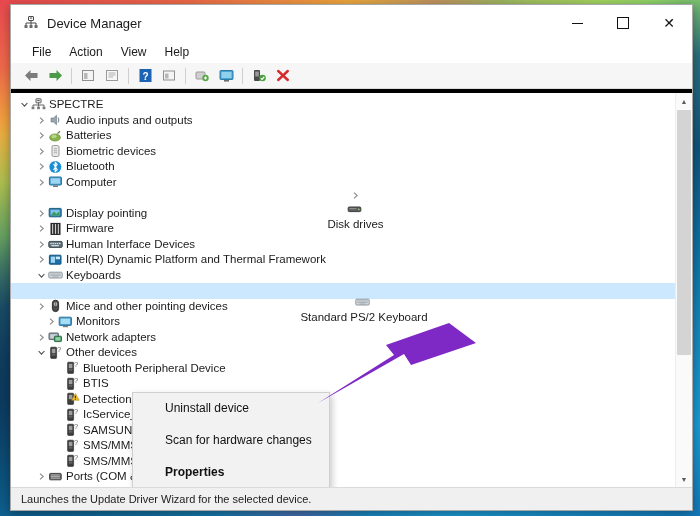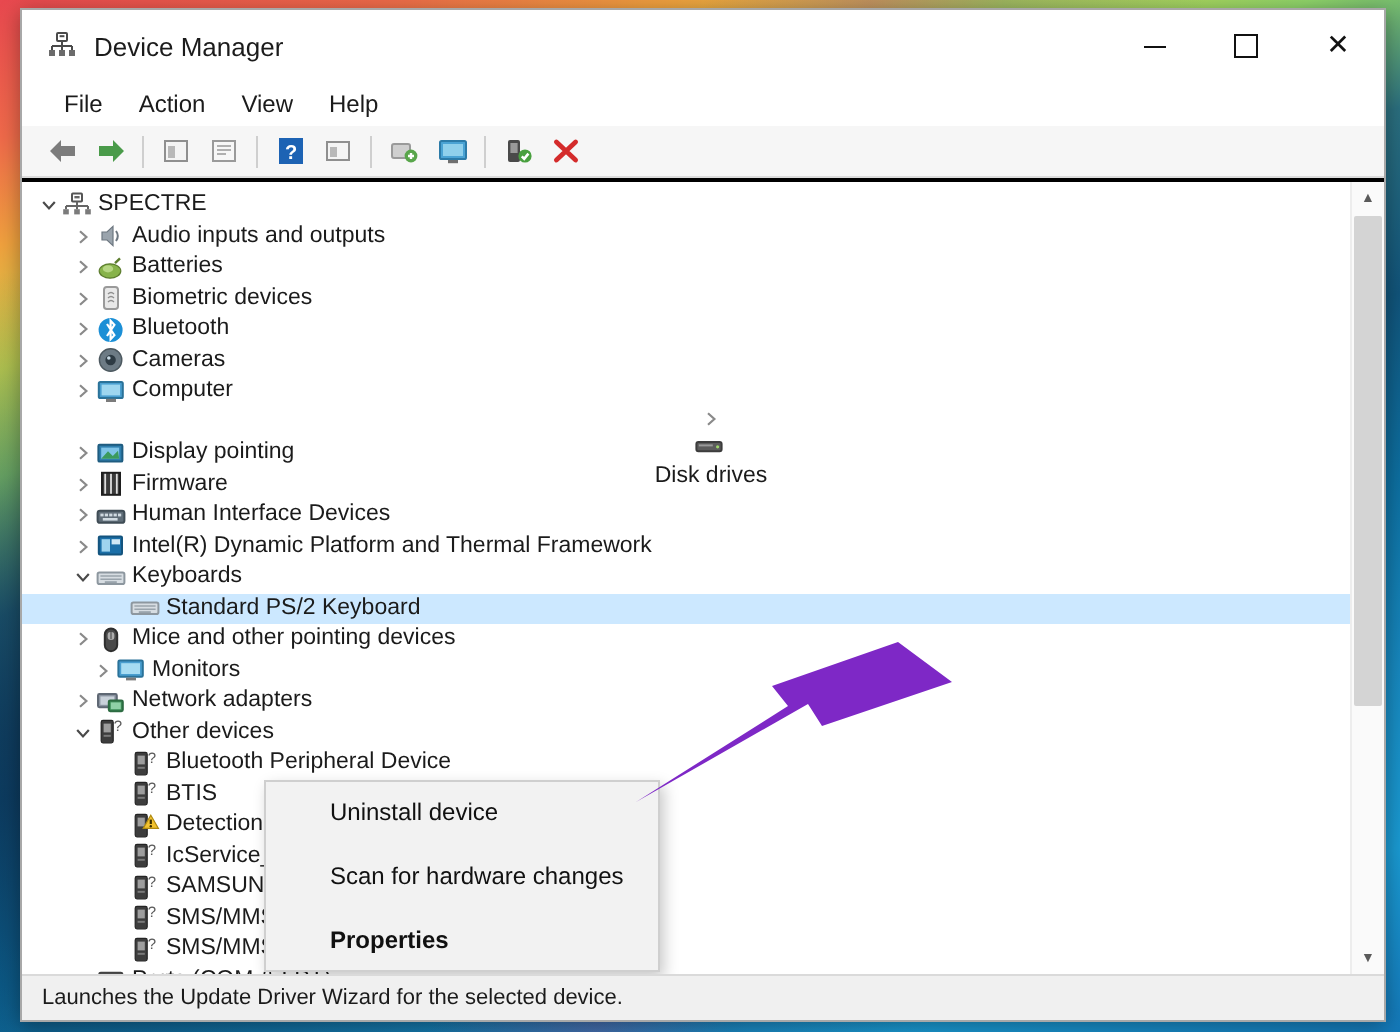--- a/index.html
+++ b/index.html
@@ -60,21 +60,21 @@
   }
   .tb-btn{
     width:24px;height:22px;display:flex;align-items:center;justify-content:center;
     cursor:default;position:relative;
   }
   .tb-sep{width:1px;height:16px;background:#cfcfcf;margin:0 4px;}
   
   .content{
     flex:1 1 auto;position:relative;background:#ffffff;
     display:flex;overflow:hidden;
-    border-top:2px solid #000000;
+    border-top:4px solid #000000;
   }
   .tree{
     flex:1 1 auto;position:relative;overflow:hidden;
     padding-top:4px;
   }
   .row{
     height:15.5px;display:flex;align-items:center;
     font-size:11.5px;color:#1b1b1b;white-space:nowrap;cursor:default;
     position:relative;
   }
@@ -313,35 +313,20 @@
           <span class="tlabel">Bluetooth</span>
         </div>
         <div class="row" style="padding-left: 25px;">
           <span class="chev">
             <svg width="9" height="9" viewBox="0 0 9 9">
               <path d="M3 1.6 L6.2 4.5 L3 7.4" stroke="#8a8a8a" stroke-width="1.1" fill="none"></path>
             </svg>
           </span>
           <span class="ticon">
             <svg width="15" height="14" viewBox="0 0 15 14">
-              <circle cx="7.3" cy="7" r="5.6" fill="#6d7b85" stroke="#4c585f" stroke-width="0.7"></circle>
-              <circle cx="7.3" cy="7" r="2.6" fill="#2e3b44"></circle>
-              <circle cx="6.4" cy="6" r="0.9" fill="#c9dbe6"></circle>
-            </svg>
-          </span>
-          <span class="tlabel">Cameras</span>
-        </div>
-        <div class="row" style="padding-left: 25px;">
-          <span class="chev">
-            <svg width="9" height="9" viewBox="0 0 9 9">
-              <path d="M3 1.6 L6.2 4.5 L3 7.4" stroke="#8a8a8a" stroke-width="1.1" fill="none"></path>
-            </svg>
-          </span>
-          <span class="ticon">
-            <svg width="15" height="14" viewBox="0 0 15 14">
               <rect x="1.4" y="2" width="12" height="8" rx="0.8" fill="#4a9fd0" stroke="#2a7299"></rect>
               <rect x="2.8" y="3.3" width="9.2" height="5.4" fill="#9ed6ef"></rect>
               <rect x="5" y="10.4" width="5" height="1.6" fill="#7b7b7b"></rect>
             </svg>
           </span>
           <span class="tlabel">Computer</span>
         </div>
         <div class="row" style="padding-left: 25px; flex-direction: column;">
           <span class="chev">
             <svg width="9" height="9" viewBox="0 0 9 9">
@@ -429,21 +414,21 @@
           </span>
           <span class="ticon">
             <svg width="15" height="14" viewBox="0 0 15 14">
               <rect x="0.8" y="4.2" width="13.4" height="5.8" rx="0.9" fill="#d7dde2" stroke="#8d979f"></rect>
               <path d="M2.2 6 H12.8 M2.2 7.6 H12.8" stroke="#9aa4ac" stroke-width="0.8"></path>
               <rect x="4.4" y="8.6" width="6" height="0.9" fill="#9aa4ac"></rect>
             </svg>
           </span>
           <span class="tlabel">Keyboards</span>
         </div>
-        <div class="row selected" style="padding-left: 42px; background: rgb(204, 232, 255);">
+        <div class="row selected" style="padding-left: 42px; background: rgb(204, 232, 255); flex-direction: column;">
           <span class="chev"></span>
           <span class="ticon">
             <svg width="15" height="14" viewBox="0 0 15 14">
               <rect x="0.8" y="4.2" width="13.4" height="5.8" rx="0.9" fill="#d7dde2" stroke="#8d979f"></rect>
               <path d="M2.2 6 H12.8 M2.2 7.6 H12.8" stroke="#9aa4ac" stroke-width="0.8"></path>
               <rect x="4.4" y="8.6" width="6" height="0.9" fill="#9aa4ac"></rect>
             </svg>
           </span>
           <span class="tlabel">Standard PS/2 Keyboard</span>
         </div>

